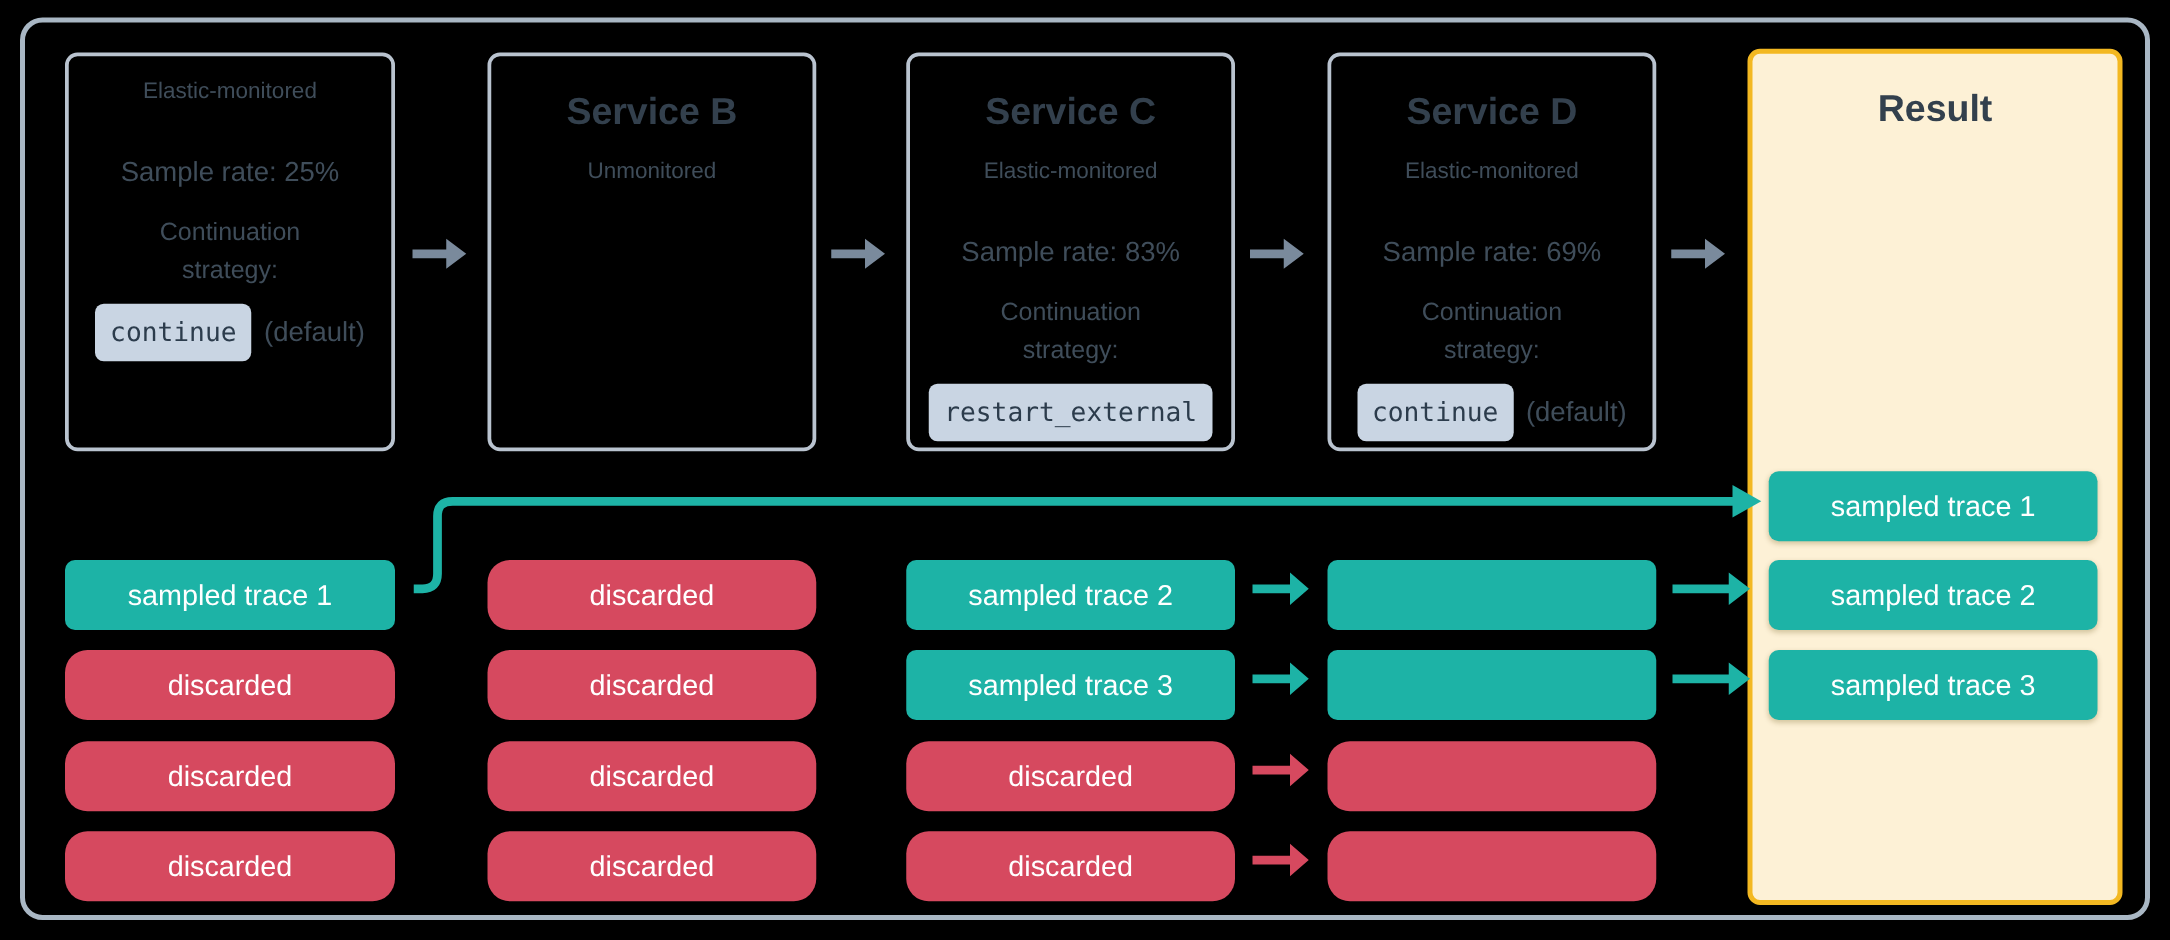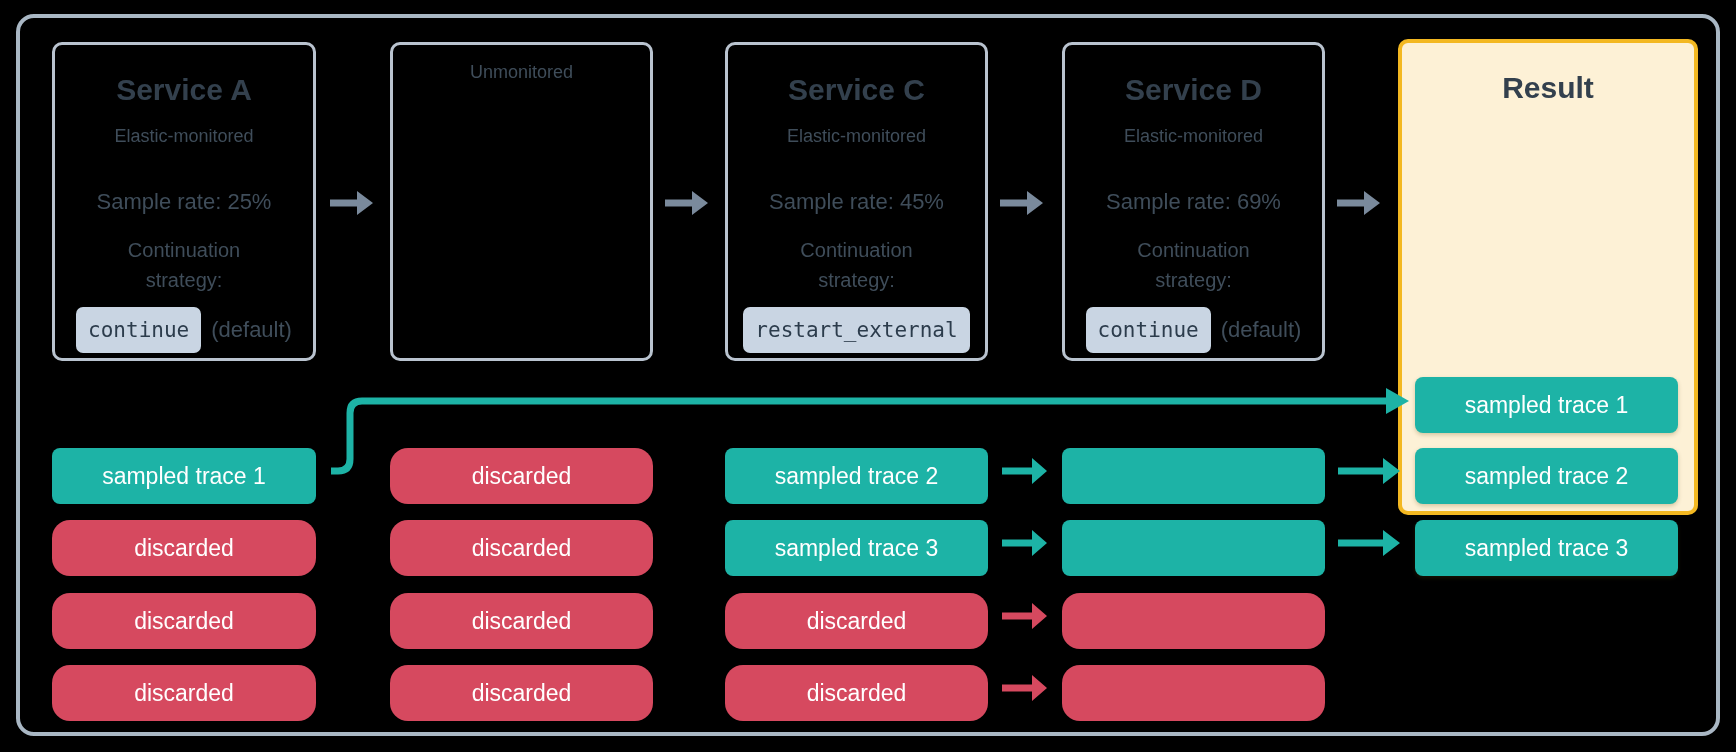--- a/index.html
+++ b/index.html
@@ -25,21 +25,21 @@
   .svc-cont{margin-top:20px;font-size:20px;line-height:30px;height:60px;font-weight:500;}
   .chip-row{margin-top:18px;height:34px;display:flex;align-items:center;justify-content:center;}
   .chip{
     display:inline-block;height:34px;line-height:34px;padding:6px 12px;
     background:var(--chip_bg);color:var(--chip_text);border-radius:7px;
     font-family:"DejaVu Sans Mono","Liberation Mono",monospace;font-size:21px;
   }
   .chip-suffix{margin-left:10px;font-size:22px;font-weight:500;color:var(--body_text);}
 
   .result-box{
-    position:absolute;left:1398px;top:39px;width:300px;height:476px;box-sizing:border-box;
+    position:absolute;left:1398px;top:39px;width:300px;height:685px;box-sizing:border-box;
     background:var(--cream);border:4px solid var(--yellow);border-radius:10px;
     box-shadow:2px 2px 0 rgba(0,0,0,0.35);
   }
   .result-title{
     padding-top:28px;text-align:center;font-size:30px;font-weight:700;color:var(--title_text);
   }
 
   .pill{
     position:absolute;height:56px;border-radius:8px;box-sizing:border-box;
     display:flex;align-items:center;justify-content:center;
@@ -56,41 +56,41 @@
   .stroke-teal{stroke:var(--teal);fill:none;stroke-width:7px;}
 </style>
 </head>
 <body>
 
 <div id="stage">
 
   <div class="outer-frame"></div>
 
   <div class="svc" style="left:52px;width:264px;">
-    <div class="svc-title">Service A</div>
     <div class="svc-mon">Elastic-monitored</div>
     <div class="svc-rate">Sample rate: 25%</div>
     <div class="svc-cont">
       <div>Continuation</div>
       <div>strategy:</div>
     </div>
     <div class="chip-row">
       <span class="chip">continue</span>
       <span class="chip-suffix">(default)</span>
     </div>
   </div>
 
   <div class="svc" style="left:390px;width:263px;">
+    <div class="svc-title">Service B</div>
     <div class="svc-mon">Unmonitored</div>
   </div>
 
   <div class="svc" style="left:725px;width:263px;">
     <div class="svc-title">Service C</div>
     <div class="svc-mon">Elastic-monitored</div>
-    <div class="svc-rate">Sample rate: 45%</div>
+    <div class="svc-rate">Sample rate: 83%</div>
     <div class="svc-cont">
       <div>Continuation</div>
       <div>strategy:</div>
     </div>
     <div class="chip-row">
       <span class="chip">restart_external</span>
     </div>
   </div>
 
   <div class="svc" style="left:1062px;width:263px;">

